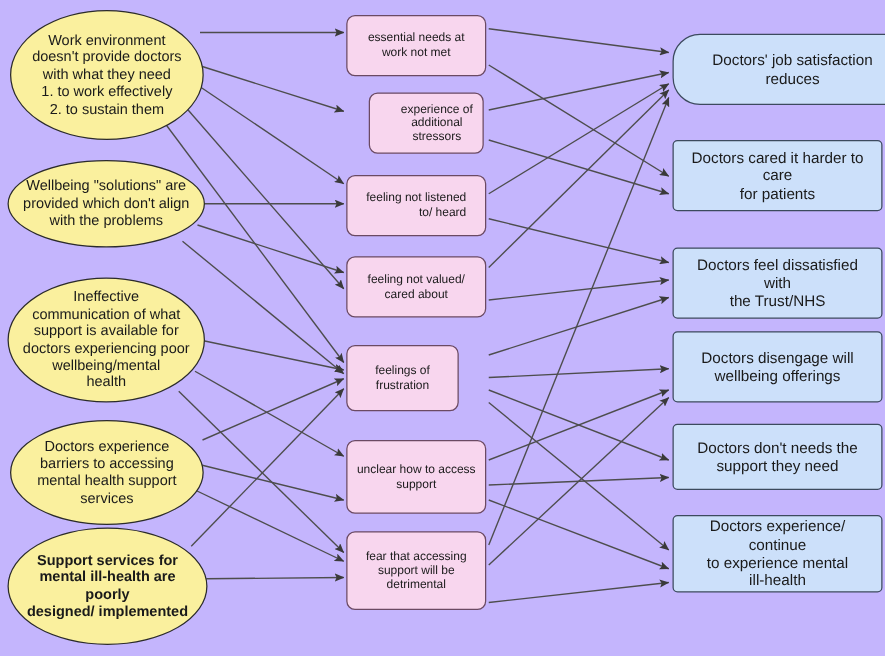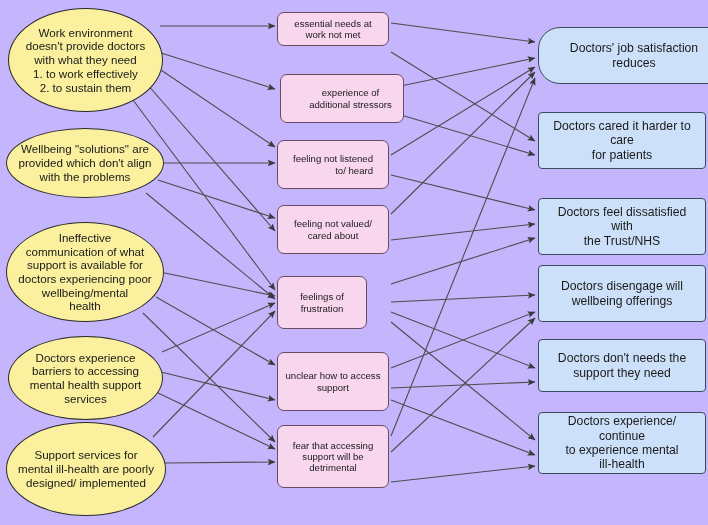--- a/index.html
+++ b/index.html
@@ -119,28 +119,28 @@
       <div class="node cause" style="left: 6px; top: 222px; width: 158px; height: 100px;">Ineffective
 communication of what
 support is available for
 doctors experiencing poor
 wellbeing/mental
 health</div>
       <div class="node cause" style="left: 8px; top: 336px; width: 155px; height: 84px;">Doctors experience
 barriers to accessing
 mental health support
 services</div>
-      <div class="node cause" style="left: 6px; top: 422px; width: 160px; height: 94px;">Support services for
+      <div class="node cause" style="left: 6px; top: 422px; width: 160px; height: 94px; font-weight: bold;">Support services for
 mental ill-health are poorly
 designed/ implemented</div>
     </div>
   <div id="mechanism-layer">
-      <div class="node mechanism" style="left: 277px; top: 12px; width: 112px; height: 34px;">essential needs at
+      <div class="node mechanism" style="left: 277px; top: 12px; width: 112px; height: 49px;">essential needs at
 work not met</div>
-      <div class="node mechanism" style="left: 280px; top: 74px; width: 124px; height: 49px; padding-left: 24px;">experience of
+      <div class="node mechanism" style="left: 295px; top: 74px; width: 92px; height: 49px; padding-left: 24px;">experience of
 additional stressors</div>
       <div class="node mechanism" style="left: 277px; top: 140px; width: 112px; height: 49px; text-align: right;">feeling not listened
 to/ heard</div>
       <div class="node mechanism" style="left: 277px; top: 205px; width: 112px; height: 49px;">feeling not valued/
 cared about</div>
       <div class="node mechanism" style="left: 277px; top: 276px; width: 90px; height: 53px;">feelings of frustration</div>
       <div class="node mechanism" style="left: 277px; top: 352px; width: 112px; height: 59px;">unclear how to access
 support</div>
       <div class="node mechanism" style="left: 277px; top: 425px; width: 112px; height: 63px;">fear that accessing
 support will be

